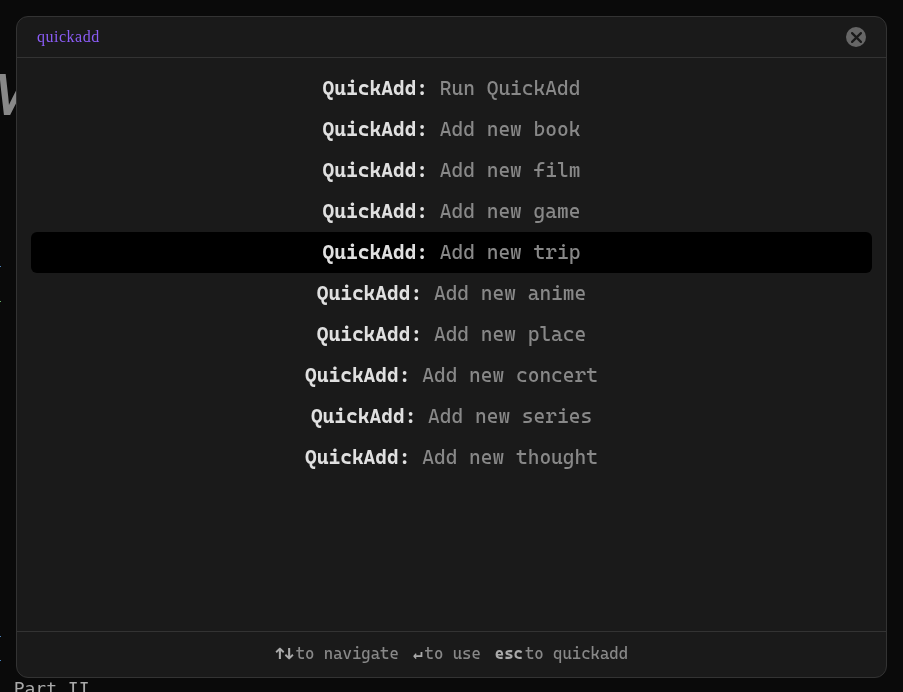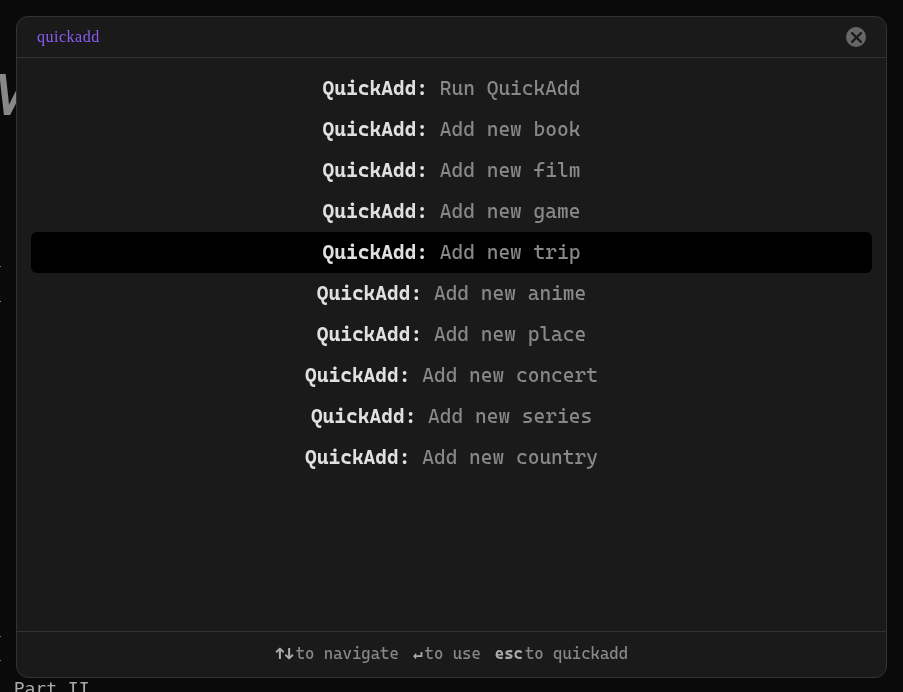--- a/index.html
+++ b/index.html
@@ -207,21 +207,21 @@
   <div class="results-list" id="results-list">
   <div class="result-item"><span class="result-prefix">QuickAdd:</span><span class="result-action"> Run QuickAdd</span></div>
       <div class="result-item"><span class="result-prefix">QuickAdd:</span><span class="result-action"> Add new book</span></div>
       <div class="result-item"><span class="result-prefix">QuickAdd:</span><span class="result-action"> Add new film</span></div>
       <div class="result-item"><span class="result-prefix">QuickAdd:</span><span class="result-action"> Add new game</span></div>
       <div class="result-item selected"><span class="result-prefix">QuickAdd:</span><span class="result-action"> Add new trip</span></div>
       <div class="result-item"><span class="result-prefix">QuickAdd:</span><span class="result-action"> Add new anime</span></div>
       <div class="result-item"><span class="result-prefix">QuickAdd:</span><span class="result-action"> Add new place</span></div>
       <div class="result-item"><span class="result-prefix">QuickAdd:</span><span class="result-action"> Add new concert</span></div>
       <div class="result-item"><span class="result-prefix">QuickAdd:</span><span class="result-action"> Add new series</span></div>
-      <div class="result-item"><span class="result-prefix">QuickAdd:</span><span class="result-action"> Add new country</span></div>
+      <div class="result-item"><span class="result-prefix">QuickAdd:</span><span class="result-action"> Add new thought</span></div>
     </div>
 
   <div class="footer-hints">
     <span class="hint-group">
       <span class="hint-key">↑↓</span>
       <span>to navigate</span>
     </span>
     <span class="hint-group">
       <span class="hint-key">↵</span>
       <span>to use</span>

